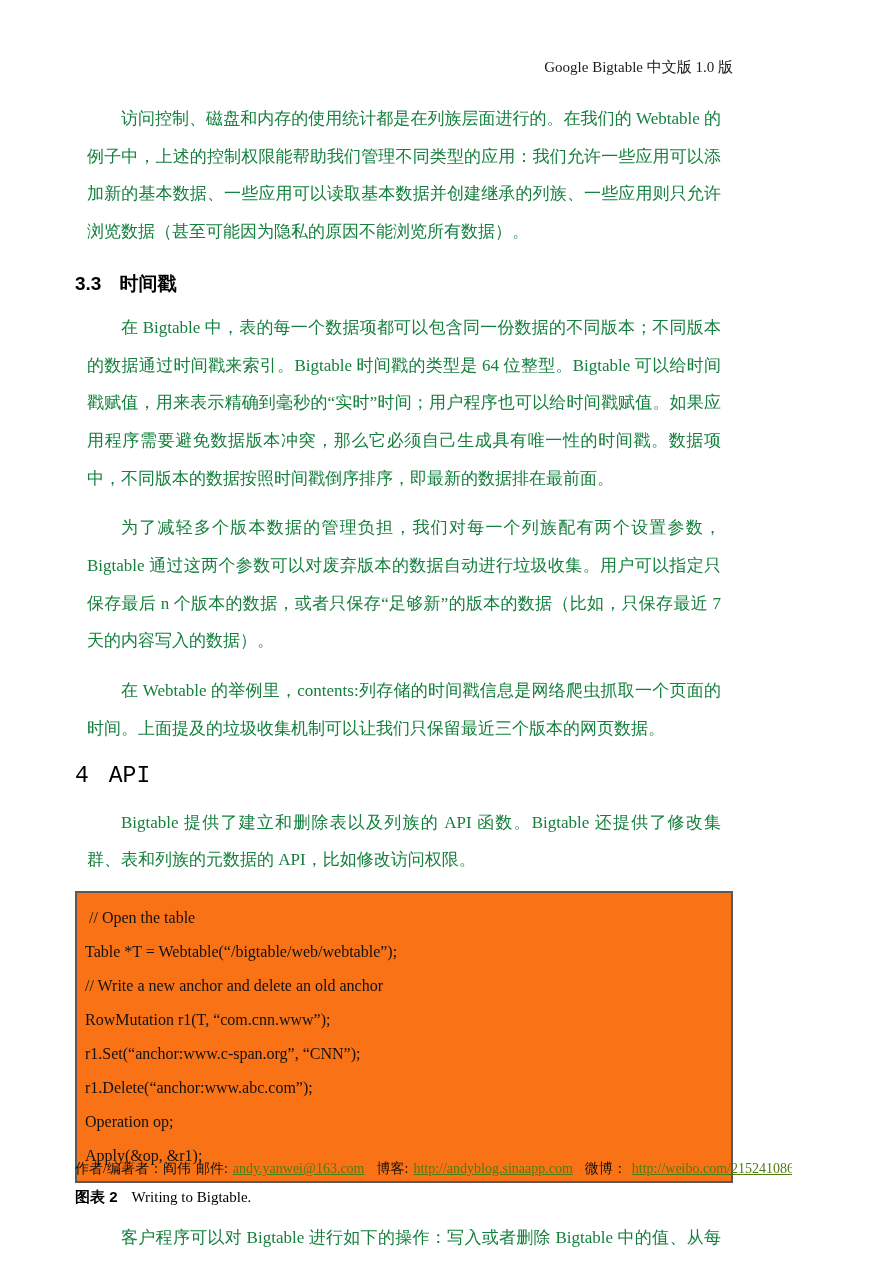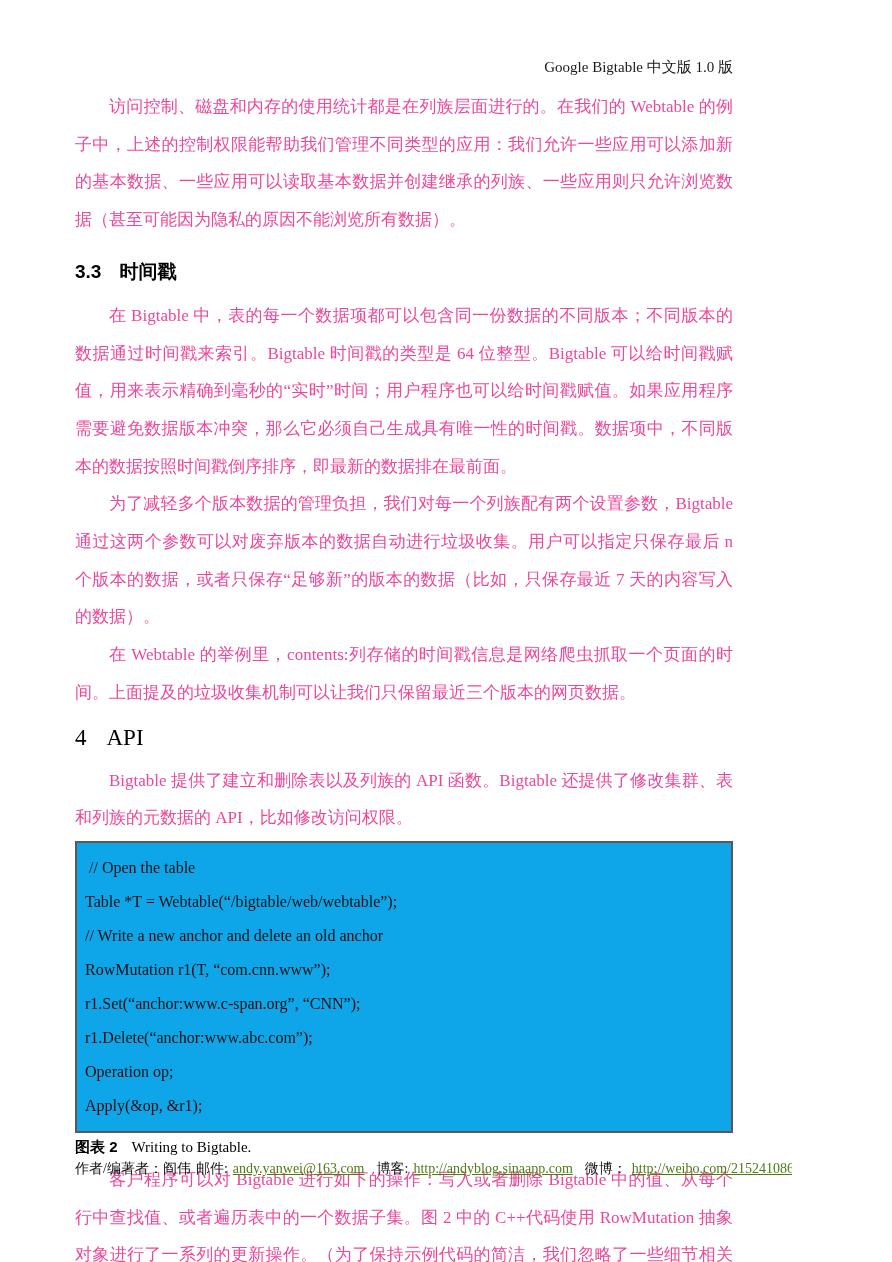--- a/index.html
+++ b/index.html
@@ -22,49 +22,49 @@
   }
   .header-line {
     position: absolute;
     top: 57px;
     right: 59px;
     font-size: 15px;
     line-height: 20px;
     color: #1a1a1a;
   }
   p.body-para {
-    margin: 0;
+    margin: 12px;
     font-size: 17px;
     line-height: 37.7px;
     text-align: justify;
     text-indent: 2em;
-    color: #ec4899;
+    color: #15803d;
   }
   h2.sec-heading {
     margin: 20px 0 12px 0;
     font-family: "Liberation Sans", "DejaVu Sans", sans-serif;
     font-weight: bold;
     font-size: 19px;
     line-height: 26px;
     color: #000000;
   }
   h2.sec-heading .sec-num { margin-right: 18px; }
   h1.chap-heading {
     margin: 10px 0 8px 0;
-    font-family: Liberation Serif, serif;
+    font-family: Liberation Mono, monospace;
     font-weight: normal;
     font-size: 23px;
     line-height: 32px;
     color: #000000;
   }
   h1.chap-heading .sec-num { margin-right: 20px; }
   .code-block {
     margin-top: 4px;
     border: 2px solid #595959;
-    background: #0ea5e9;
+    background: #f97316;
     padding: 8px 10px 8px 8px;
   }
   .code-line {
     font-family: "Liberation Serif", "DejaVu Serif", serif;
     font-size: 16px;
     line-height: 34px;
     white-space: pre;
     color: #111111;
   }
   .figure-caption {

